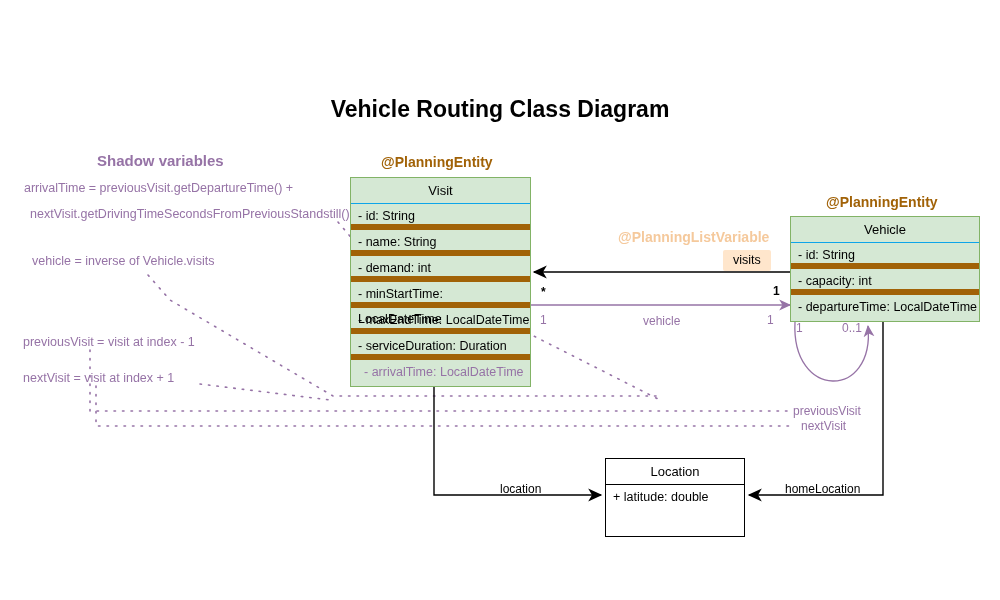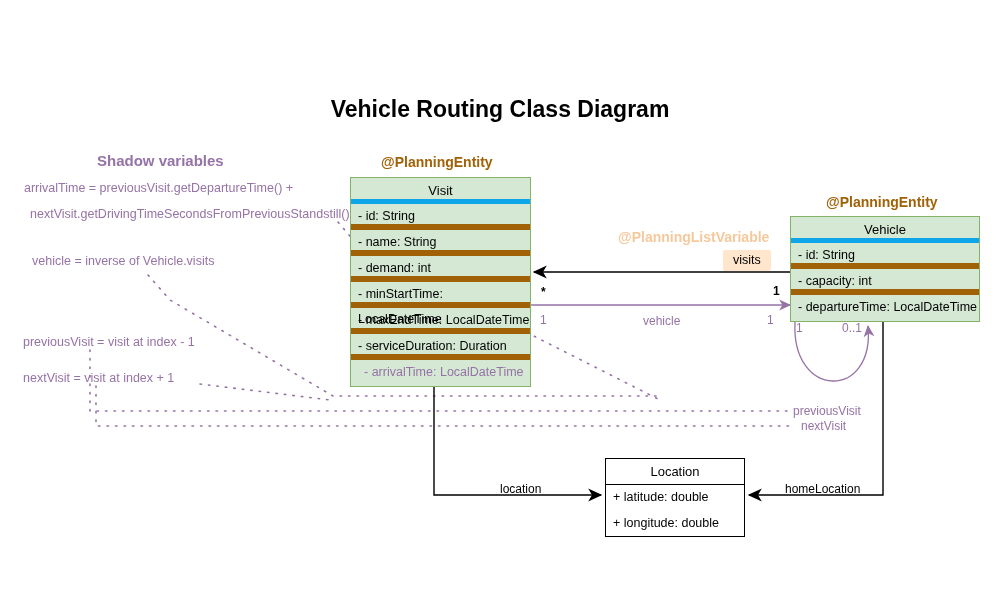--- a/index.html
+++ b/index.html
@@ -45,21 +45,21 @@
     border: 1px solid #000000;
     background: #ffffff;
   }
   .uml-name {
     box-sizing: border-box;
     height: 26px;
     line-height: 25px;
     text-align: center;
     font-size: 13px;
     color: #000000;
-    border-bottom: 5px solid #0ea5e9;
+    border-bottom: 1px solid #0ea5e9;
   }
   .umlbox.plain .uml-name {
     border-bottom: 1px solid #000000;
   }
   .uml-attr {
     box-sizing: border-box;
     height: 26px;
     line-height: 25px;
     padding-left: 7px;
     font-size: 12.5px;
@@ -201,21 +201,20 @@
   <div class="umlbox" style="left:790px; top:216px; width:190px;">
     <div class="uml-name">Vehicle</div>
     <div class="uml-attr">- id: String</div>
     <div class="uml-attr">- capacity: int</div>
     <div class="uml-attr last">- departureTime: LocalDateTime</div>
   </div>
 
   <div class="umlbox plain" style="left:605px; top:458px; width:140px; height:79px;">
     <div class="uml-name">Location</div>
     <div class="uml-attr">+ latitude: double</div>
-    <div class="uml-attr last">+ longitude: double</div>
   </div>
 
   <div class="stereo listvar" style="left:618px; top:229px;">@PlanningListVariable</div>
 
   <div class="elabel chip" style="left:723px; top:250px;">visits</div>
 
   <div class="elabel bold" style="left:541px; top:285px;">*</div>
   <div class="elabel bold" style="left:773px; top:284px;">1</div>
 
   <div class="elabel purple" style="left:540px; top:313px;">1</div>

